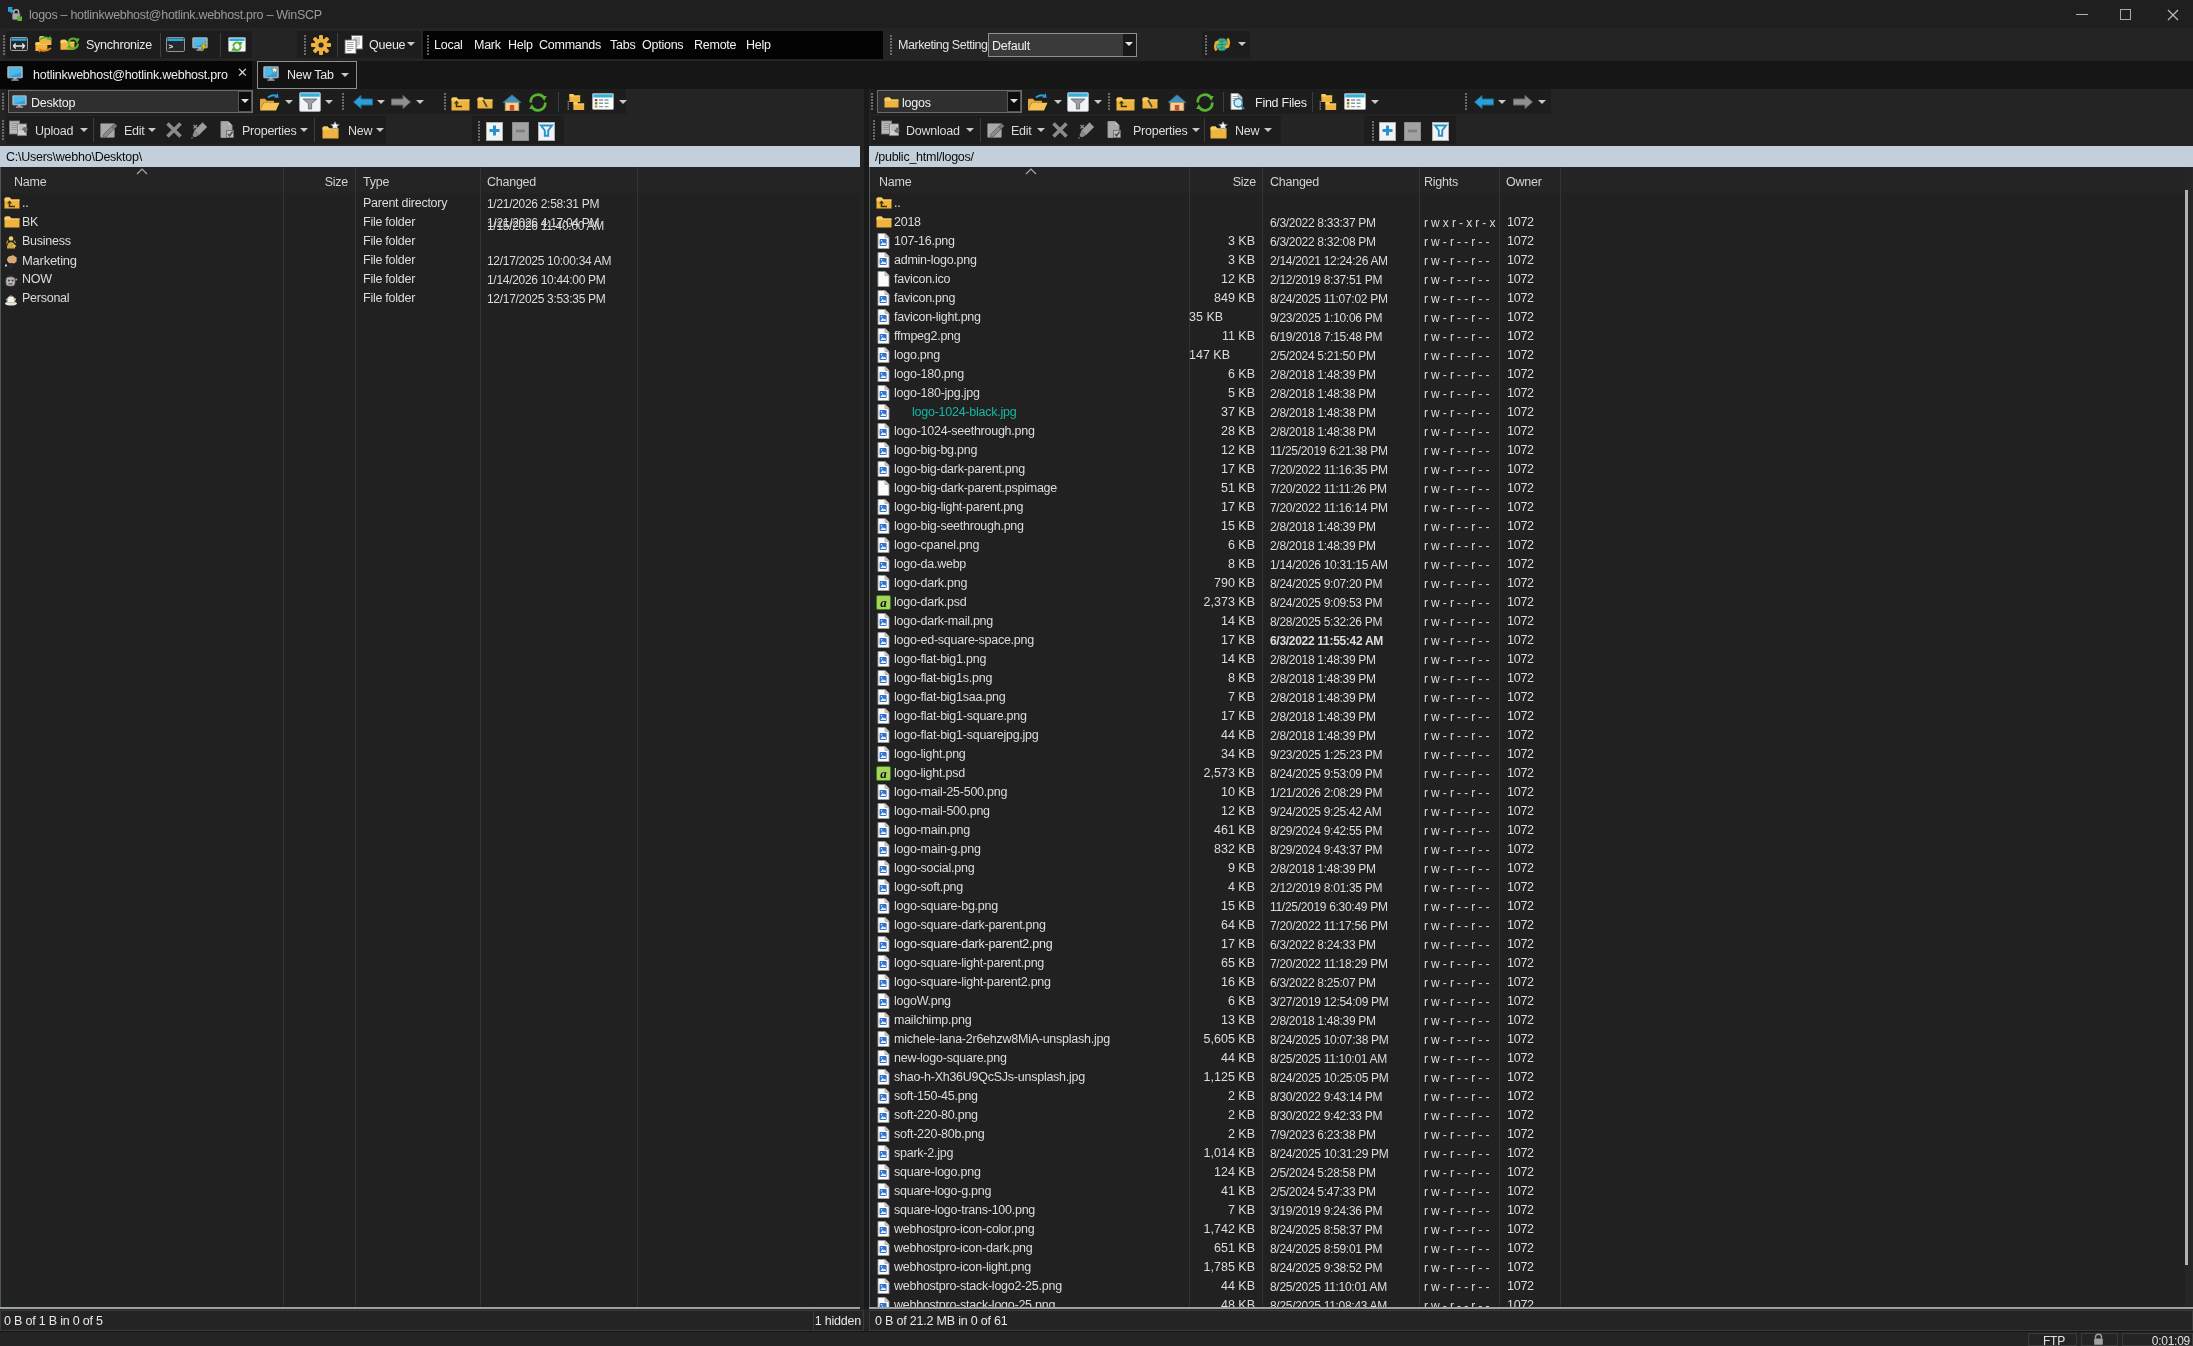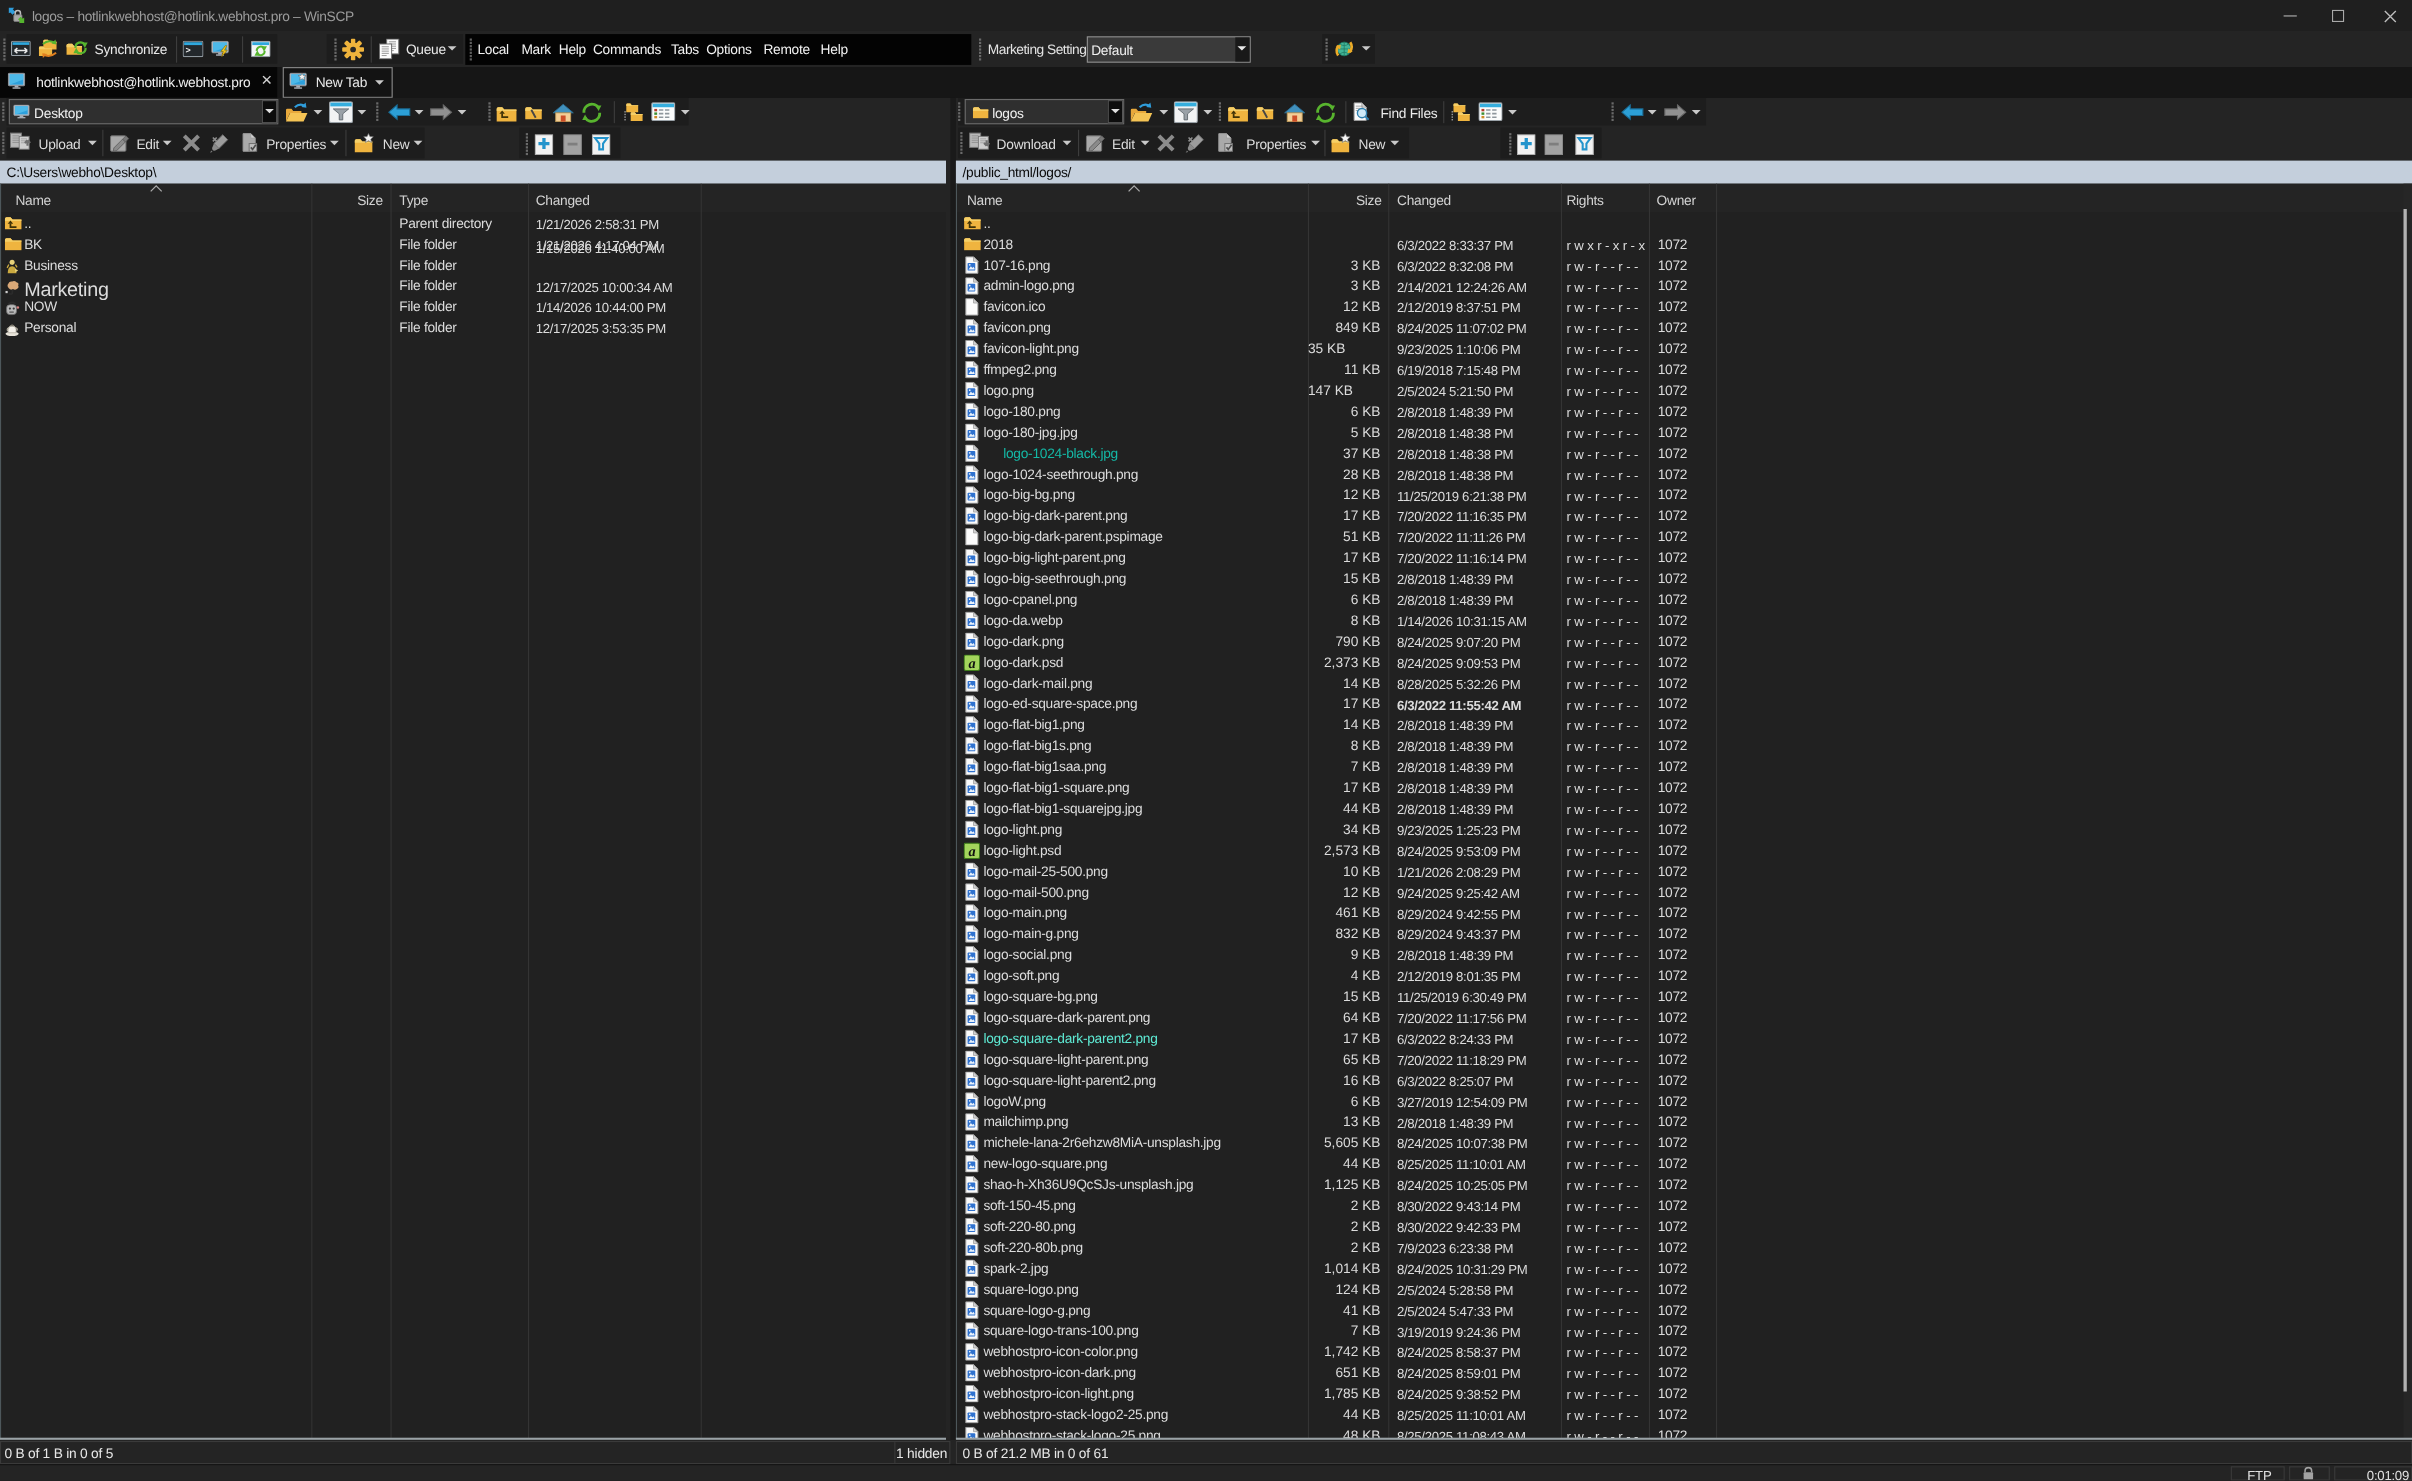--- a/index.html
+++ b/index.html
@@ -492,21 +492,21 @@
     <path d="M4 5.5 L2.5 8.5 M10 5.5 L11.5 8" stroke="#caa93f" stroke-width="1.2"></path>
   </svg>
 <div style="position:absolute;left:22px;top:235px;font-size:12.5px;color:#dcdcdc;font-weight:normal;white-space:pre;letter-spacing:-0.25px;line-height:1">Business</div>
 <div style="position:absolute;left:363px;top:235px;font-size:12.5px;color:#dcdcdc;font-weight:normal;white-space:pre;letter-spacing:-0.25px;line-height:1">File folder</div>
 <div style="position:absolute;left:487px;top:220px;font-size:12px;color:#dcdcdc;font-weight:normal;white-space:pre;letter-spacing:-0.3px;line-height:1">1/15/2026 11:40:00 AM</div>
 <svg style="position:absolute;left:4px;top:254px;" width="14" height="14" viewBox="0 0 14 14">
     <path d="M4 8 Q2 6 3.5 4 Q4.5 1.5 7 2 Q9 0.5 11 2.5 Q13.5 3 12.5 5.5 Q13.5 7.5 11.5 8.5 Q10 10 8 9 Q5.5 10 4 8 Z" fill="#d9a877"></path>
     <path d="M7.5 9 L7 13.5 M7 13.5 H4" stroke="#2b2b2b" stroke-width="1.6" fill="none"></path>
     <rect x="1" y="10.5" width="2" height="2" fill="#cfcfcf"></rect>
   </svg>
-<div style="position:absolute;left:22px;top:254px;font-size:18px;color:#dcdcdc;font-weight:normal;white-space:pre;letter-spacing:-0.25px;line-height:1">Marketing</div>
+<div style="position:absolute;left:22px;top:254px;font-size:13px;color:#dcdcdc;font-weight:normal;white-space:pre;letter-spacing:-0.25px;line-height:1">Marketing</div>
 <div style="position:absolute;left:363px;top:254px;font-size:12.5px;color:#dcdcdc;font-weight:normal;white-space:pre;letter-spacing:-0.25px;line-height:1">File folder</div>
 <div style="position:absolute;left:487px;top:255px;font-size:12px;color:#dcdcdc;font-weight:normal;white-space:pre;letter-spacing:-0.3px;line-height:1">12/17/2025 10:00:34 AM</div>
 <svg style="position:absolute;left:4px;top:273px;" width="14" height="14" viewBox="0 0 14 14">
     <rect x="2" y="4" width="9" height="9" rx="3" fill="#b9b9b9" stroke="#6f6f6f" stroke-width="0.8"></rect>
     <circle cx="5" cy="7.5" r="1" fill="#3a3a3a"></circle>
     <circle cx="8.5" cy="7.5" r="1" fill="#3a3a3a"></circle>
     <rect x="4.5" y="10" width="4" height="1.6" fill="#6f6f6f"></rect>
     <path d="M3.5 3.5 Q6.5 0.5 10 3" stroke="#2b2b2b" stroke-width="1.6" fill="none"></path>
     <circle cx="12.3" cy="6.5" r="1.1" fill="#d98080"></circle>
   </svg>
@@ -970,21 +970,21 @@
 <div style="position:absolute;left:401px;top:727px;font-size:12px;color:#dcdcdc;font-weight:normal;white-space:pre;letter-spacing:-0.3px;line-height:1">7/20/2022 11:17:56 PM</div>
 <div style="position:absolute;left:555px;top:727px;font-size:12px;color:#dcdcdc;font-weight:normal;white-space:pre;letter-spacing:3.1px;line-height:1">rw-r--r--</div>
 <div style="position:absolute;left:638px;top:726px;font-size:12.5px;color:#dcdcdc;font-weight:normal;white-space:pre;letter-spacing:-0.25px;line-height:1">1072</div>
 <svg style="position:absolute;left:8px;top:743px;" width="13" height="16" viewBox="0 0 13 16">
       <path d="M1 0.5 H8 L12 4.5 V15.5 H1 Z" fill="#fbfbfb" stroke="#9d9d9d" stroke-width="0.9"></path>
       <path d="M8 0.5 L12 4.5 H8 Z" fill="#d2d2d2" stroke="#9d9d9d" stroke-width="0.7"></path>
       <rect x="2.6" y="6" width="7" height="7" rx="0.8" fill="#2f72cf"></rect>
       <path d="M3.4 12 L5.6 9 L7 10.6 L7.9 9.6 L9 11.2 V12 Z" fill="#eaf2fb"></path>
       <circle cx="4.6" cy="7.7" r="0.8" fill="#eaf2fb"></circle>
     </svg>
-<div style="position:absolute;left:25px;top:745px;font-size:12.5px;color:#5eead4;font-weight:normal;white-space:pre;letter-spacing:-0.25px;line-height:1">logo-square-dark-parent2.png</div>
+<div style="position:absolute;left:25px;top:745px;font-size:12.5px;color:#e5e5e5;font-weight:normal;white-space:pre;letter-spacing:-0.25px;line-height:1">logo-square-dark-parent2.png</div>
 <div style="position:absolute;left:320px;top:745px;width:66px;text-align:right;font-size:12.5px;color:#dcdcdc;white-space:pre;line-height:1">17 KB</div>
 <div style="position:absolute;left:401px;top:746px;font-size:12px;color:#dcdcdc;font-weight:normal;white-space:pre;letter-spacing:-0.3px;line-height:1">6/3/2022 8:24:33 PM</div>
 <div style="position:absolute;left:555px;top:746px;font-size:12px;color:#dcdcdc;font-weight:normal;white-space:pre;letter-spacing:3.1px;line-height:1">rw-r--r--</div>
 <div style="position:absolute;left:638px;top:745px;font-size:12.5px;color:#dcdcdc;font-weight:normal;white-space:pre;letter-spacing:-0.25px;line-height:1">1072</div>
 <svg style="position:absolute;left:8px;top:762px;" width="13" height="16" viewBox="0 0 13 16">
       <path d="M1 0.5 H8 L12 4.5 V15.5 H1 Z" fill="#fbfbfb" stroke="#9d9d9d" stroke-width="0.9"></path>
       <path d="M8 0.5 L12 4.5 H8 Z" fill="#d2d2d2" stroke="#9d9d9d" stroke-width="0.7"></path>
       <rect x="2.6" y="6" width="7" height="7" rx="0.8" fill="#2f72cf"></rect>
       <path d="M3.4 12 L5.6 9 L7 10.6 L7.9 9.6 L9 11.2 V12 Z" fill="#eaf2fb"></path>
       <circle cx="4.6" cy="7.7" r="0.8" fill="#eaf2fb"></circle>

